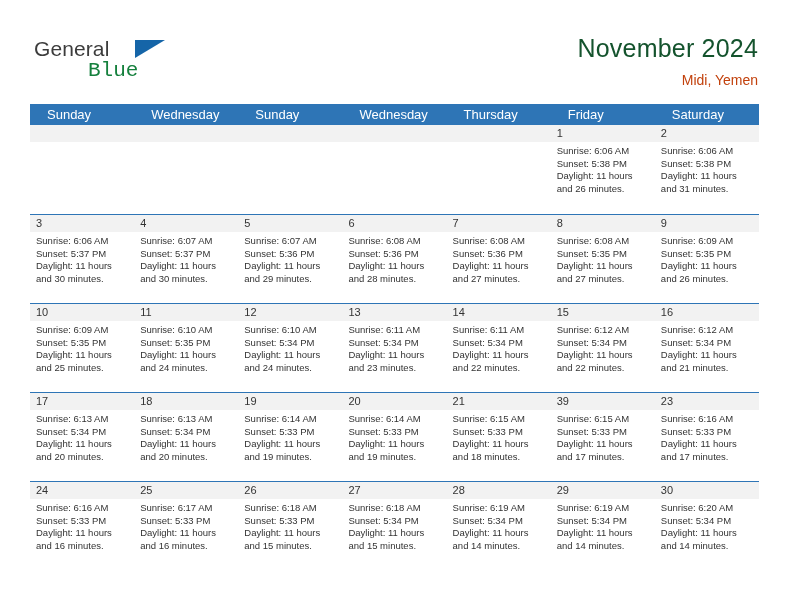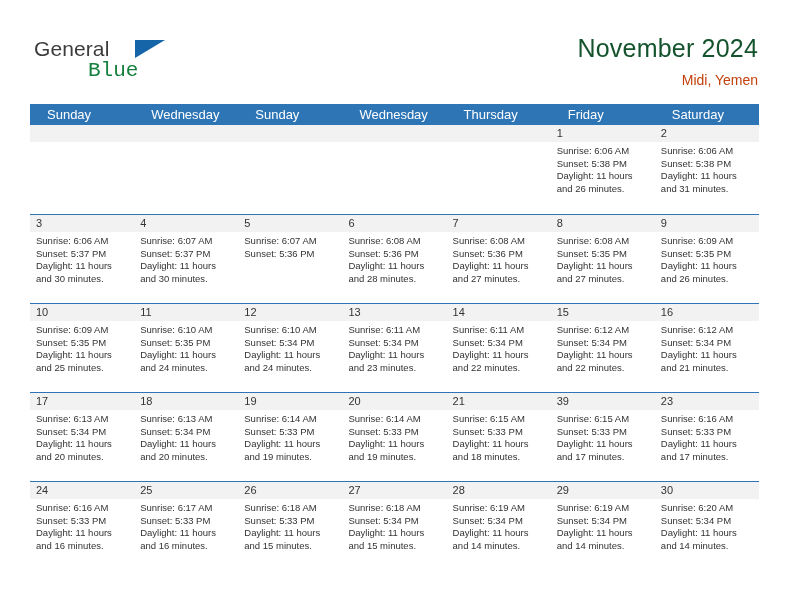--- a/index.html
+++ b/index.html
@@ -238,20 +238,21 @@
               <div class="dl">Daylight: 11 hours and 30 minutes.</div>
             </div>
           </div>
           <div class="day-cell">
             <div class="day-band">
               <span class="day-num">5</span>
             </div>
             <div class="day-info">
               <div>Sunrise: 6:07 AM</div>
               <div>Sunset: 5:36 PM</div>
+              <div class="dl">Daylight: 11 hours and 29 minutes.</div>
             </div>
           </div>
           <div class="day-cell">
             <div class="day-band">
               <span class="day-num">6</span>
             </div>
             <div class="day-info">
               <div>Sunrise: 6:08 AM</div>
               <div>Sunset: 5:36 PM</div>
               <div class="dl">Daylight: 11 hours and 28 minutes.</div>

